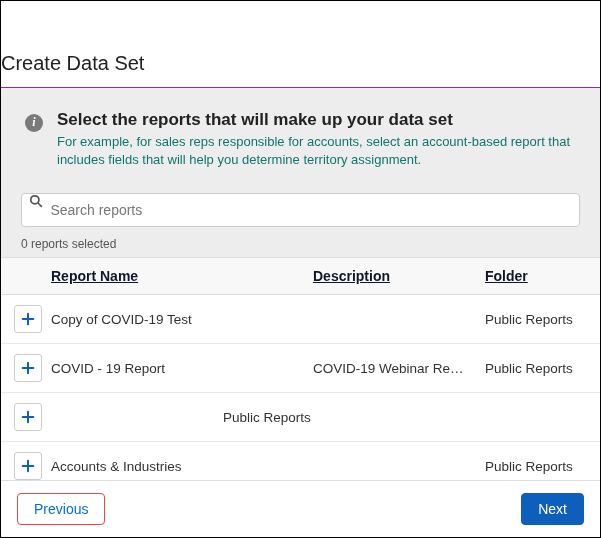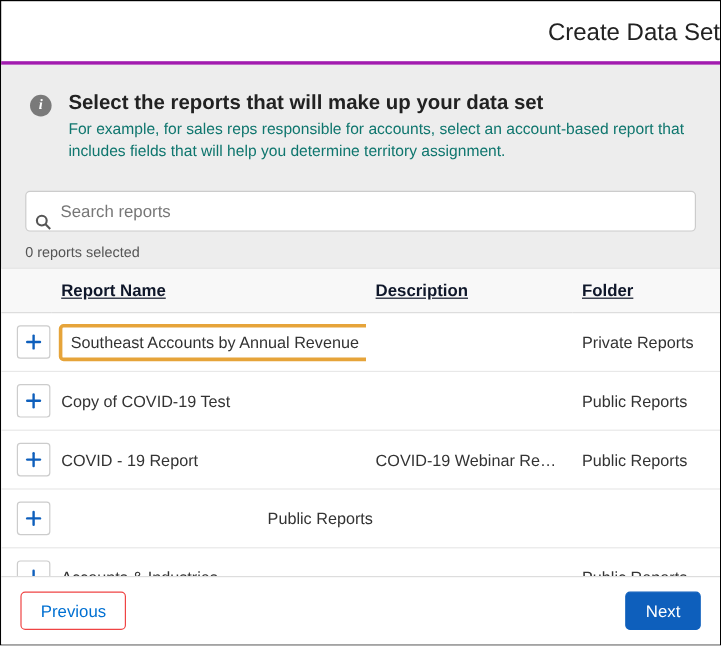--- a/index.html
+++ b/index.html
@@ -12,23 +12,24 @@
   }
   .modal {
     width: 601px;
     height: 538px;
     border: 1px solid #000;
     display: flex;
     flex-direction: column;
     background: #fff;
   }
   .modal-header {
-    text-align: right;
+    text-align: left;
     padding: 15px 0 12px;
-    border-bottom: 3px solid #a21caf;
+    border-bottom: 1px solid #a21caf;
+    margin-top: 36px;
   }
   .modal-title {
     font-size: 20px;
     font-weight: 400;
     color: #222;
   }
   .content {
     background: #ededed;
     flex: 1;
     padding: 0;
@@ -73,21 +74,21 @@
   .search-wrap {
     padding: 10px 20px 6px 20px;
   }
   .search-field {
     position: relative;
     background: #fff;
     border: 1px solid #ccc;
     border-radius: 4px;
     height: 34px;
     display: flex;
-    align-items: flex-end;
+    align-items: flex-start;
   }
   .search-icon {
     width: 30px;
     display: inline-flex;
     align-items: center;
     justify-content: center;
     color: #555;
   }
   .search-input {
     border: none;
@@ -226,31 +227,20 @@
         <div class="th col-folder">Folder</div>
       </div>
       <div id="tbody">
           <div class="trow">
             <div class="td col-add"><span class="add-btn">
                 <svg width="16" height="16" viewBox="0 0 24 24" fill="none" stroke="#0e5fbc" stroke-width="3" stroke-linecap="round">
                   <line x1="12" y1="4" x2="12" y2="20"></line>
                   <line x1="4" y1="12" x2="20" y2="12"></line>
                 </svg>
               </span></div>
-            <div class="td col-name" style="padding: 4px 8px;"><span class="highlight">Southeast Accounts by Annual Revenue</span></div>
-            <div class="td col-desc"></div>
-            <div class="td col-folder">Private Reports</div>
-          </div>
-          <div class="trow">
-            <div class="td col-add"><span class="add-btn">
-                <svg width="16" height="16" viewBox="0 0 24 24" fill="none" stroke="#0e5fbc" stroke-width="3" stroke-linecap="round">
-                  <line x1="12" y1="4" x2="12" y2="20"></line>
-                  <line x1="4" y1="12" x2="20" y2="12"></line>
-                </svg>
-              </span></div>
             <div class="td col-name">Copy of COVID-19 Test</div>
             <div class="td col-desc"></div>
             <div class="td col-folder">Public Reports</div>
           </div>
           <div class="trow">
             <div class="td col-add"><span class="add-btn">
                 <svg width="16" height="16" viewBox="0 0 24 24" fill="none" stroke="#0e5fbc" stroke-width="3" stroke-linecap="round">
                   <line x1="12" y1="4" x2="12" y2="20"></line>
                   <line x1="4" y1="12" x2="20" y2="12"></line>
                 </svg>

